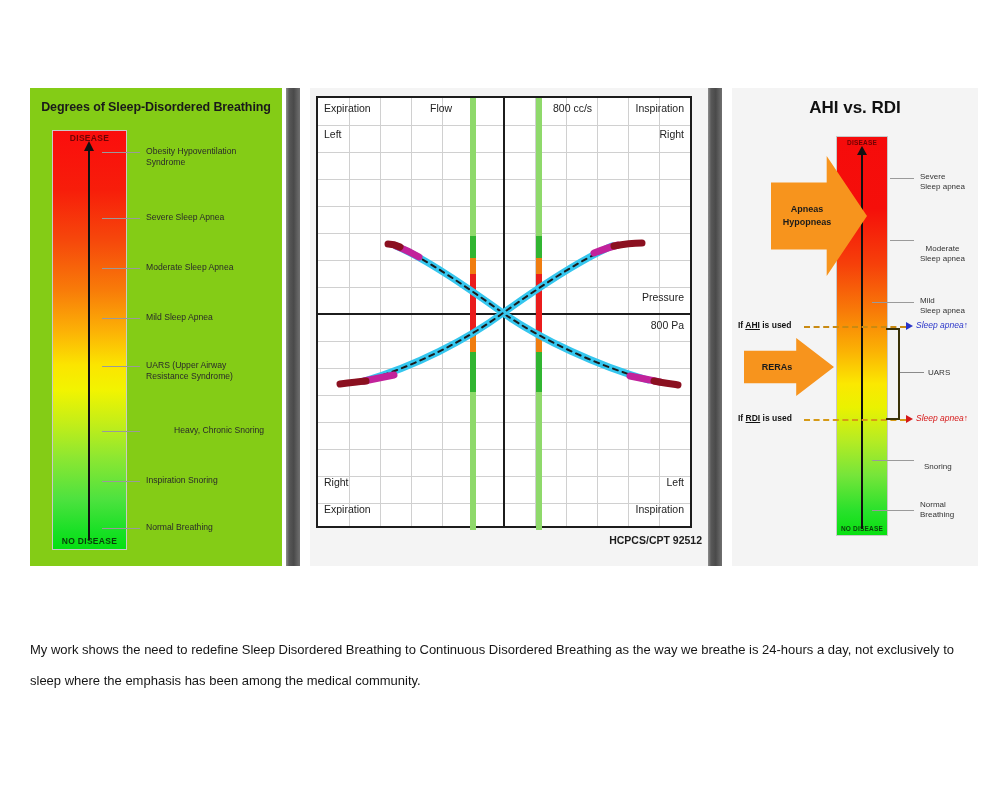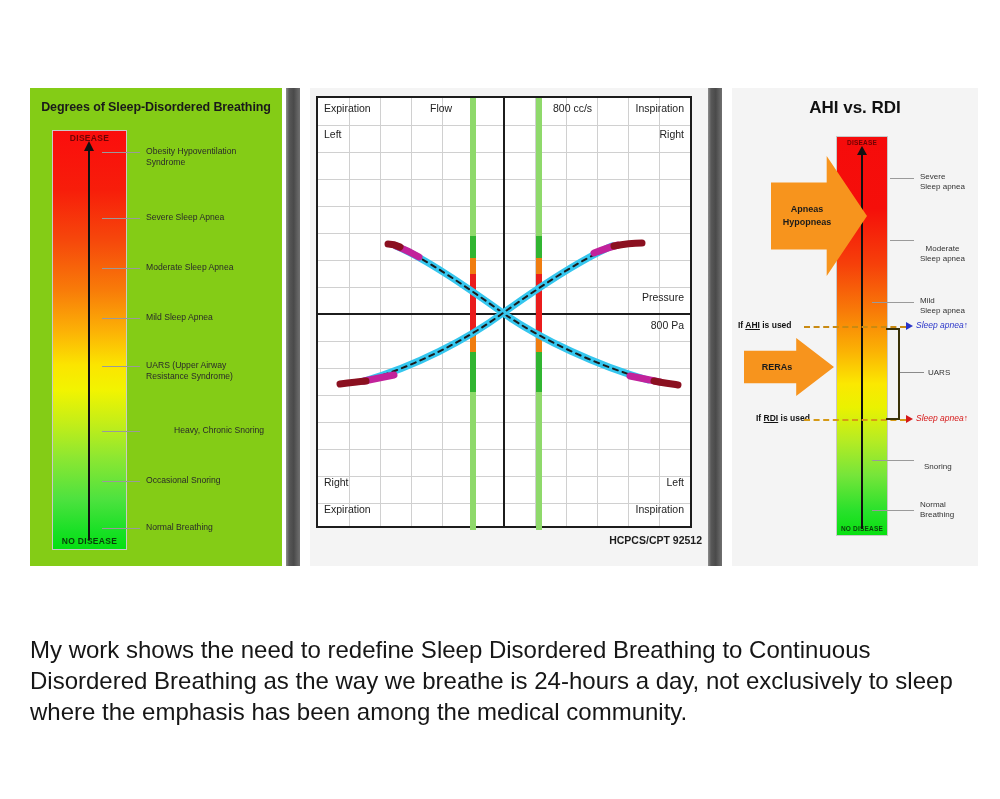--- a/index.html
+++ b/index.html
@@ -294,21 +294,21 @@
     left: 168px; top: 284px;
     width: 24px; height: 1px;
     background: #8a8a8a;
   }
 
   
   #caption {
     position: absolute;
     left: 30px; top: 634px;
     width: 940px;
-    font-size: 24px;
+    font-size: 13px;
     line-height: 31px;
     color: #161616;
     font-family: "Liberation Sans", sans-serif;
   }
 </style>
 </head>
 <body>
 
 <div id="slide">
 
@@ -335,21 +335,21 @@
       <div class="tick" style="left:72px;  top:440px; width:38px;"></div>
 
       <div class="deg-label" style="left:116px; top:58px;">Obesity Hypoventilation
 Syndrome</div>
       <div class="deg-label" style="left:116px; top:124px;">Severe Sleep Apnea</div>
       <div class="deg-label" style="left:116px; top:174px;">Moderate Sleep Apnea</div>
       <div class="deg-label" style="left:116px; top:224px;">Mild Sleep Apnea</div>
       <div class="deg-label" style="left:116px; top:272px;">UARS (Upper Airway
 Resistance Syndrome)</div>
       <div class="deg-label" style="left:116px; top:337px;padding-left:28px;">Heavy, Chronic Snoring</div>
-      <div class="deg-label" style="left:116px; top:387px;">Occasional Snoring</div>
+      <div class="deg-label" style="left:116px; top:387px;">Inspiration Snoring</div>
       <div class="deg-label" style="left:116px; top:434px;">Normal Breathing</div>
     </div>
 
     <div id="panel-chart">
       <div id="chart-frame">
 
         <div class="gridline-v" style="left:31px;"></div>
         <div class="gridline-v" style="left:62px;"></div>
         <div class="gridline-v" style="left:93px;"></div>
         <div class="gridline-v" style="left:124px;"></div>
@@ -451,21 +451,21 @@
 
       <div class="index-text" style="left:6px; top:232px;">
         <span>If </span><u>AHI</u><span> is used</span>
       </div>
       <div class="index-line" style="left:72px; top:238px; width:102px; border-color:#c98a12;"></div>
       <div class="arrowhead" style="left:174px; top:234px; border-left:7px solid #2a35c9;"></div>
       <div class="index-result" style="left:184px; top:232px; color:#2a35c9;">
         <span>Sleep apnea</span><span>↑</span>
       </div>
 
-      <div class="index-text" style="left:24px; top:325px;text-align:right;">
+      <div class="index-text" style="left:6px; top:325px;text-align:right;">
         <span>If </span><u>RDI</u><span> is used</span>
       </div>
       <div class="index-line" style="left:72px; top:331px; width:102px; border-color:#d69a16;"></div>
       <div class="arrowhead" style="left:174px; top:327px; border-left:7px solid #d61818;"></div>
       <div class="index-result" style="left:184px; top:325px; color:#d61818;">
         <span>Sleep apnea</span><span>↑</span>
       </div>
 
       <div id="uars-bracket"></div>
       <div id="uars-stem"></div>

